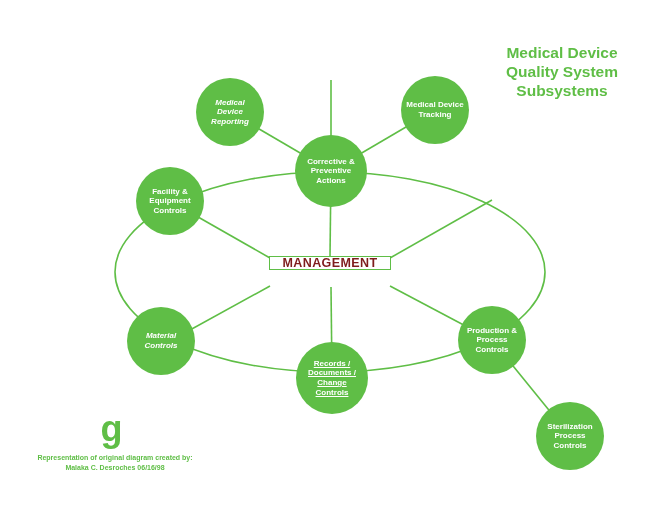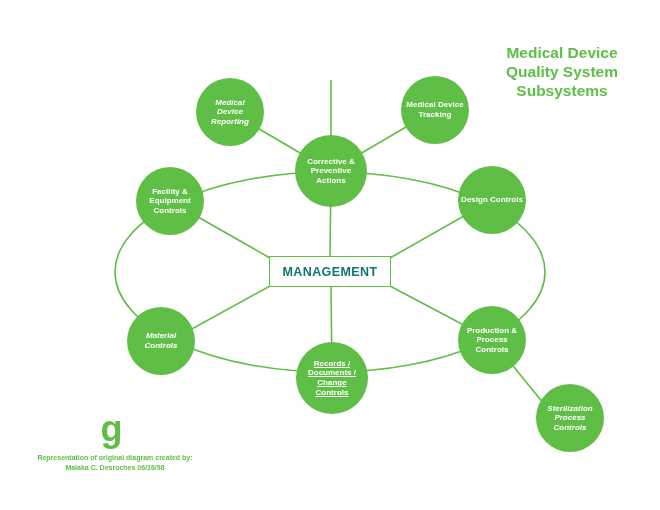--- a/index.html
+++ b/index.html
@@ -13,24 +13,24 @@
   .node {
     position:absolute; width:68px; height:68px; border-radius:50%;
     background:#5fbe46; color:#ffffff;
     display:flex; align-items:center; justify-content:center;
     text-align:center; font-weight:bold; font-size:8px; line-height:1.2;
     white-space:pre-line; z-index:2;
   }
   .node.big { width:72px; height:72px; }
 
   #management-box {
-    position:absolute; left:269px; top:256px; width:122px; height:31px;
+    position:absolute; left:269px; top:256px; width:122px; height:14px;
     background:#ffffff; border:1.6px solid #5fbe46; box-sizing:border-box;
     display:flex; align-items:center; justify-content:center;
-    color:#0f766e; font-weight:bold; font-size:12.5px; letter-spacing:0.4px;
+    color:#7f1d1d; font-weight:bold; font-size:12.5px; letter-spacing:0.4px;
     z-index:3;
   }
 
   #diagram-title {
     position:absolute; left:462px; top:43px; width:200px;
     text-align:center; color:#5fbe46; font-weight:bold; font-size:15.5px;
     line-height:1.23; white-space:pre-line; z-index:2;
   }
 
   #branding { position:absolute; left:30px; top:416px; width:170px; z-index:2; }
@@ -84,43 +84,40 @@
 Preventive
 Actions</div>
   </div>
 
   <div class="node" style="left:136px; top:167px;">
     <div>Facility &amp;
 Equipment
 Controls</div>
   </div>
 
-  <div class="node" style="left:458px; top:166px;">
-    <div>Design Controls</div>
-  </div>
 
   <div class="node" style="left:127px; top:307px;font-style:italic;">
     <div>Material
 Controls</div>
   </div>
 
   <div class="node big" style="left:296px; top:342px;text-decoration:underline;">
     <div>Records /
 Documents /
 Change
 Controls</div>
   </div>
 
   <div class="node" style="left:458px; top:306px;">
     <div>Production &amp;
 Process
 Controls</div>
   </div>
 
-  <div class="node" style="left:536px; top:384px;font-style:italic;">
+  <div class="node" style="left:536px; top:402px;">
     <div>Sterilization
 Process
 Controls</div>
   </div>
 
   <div id="management-box">
     <span>MANAGEMENT</span>
   </div>
 
   <div id="diagram-title">Medical Device

